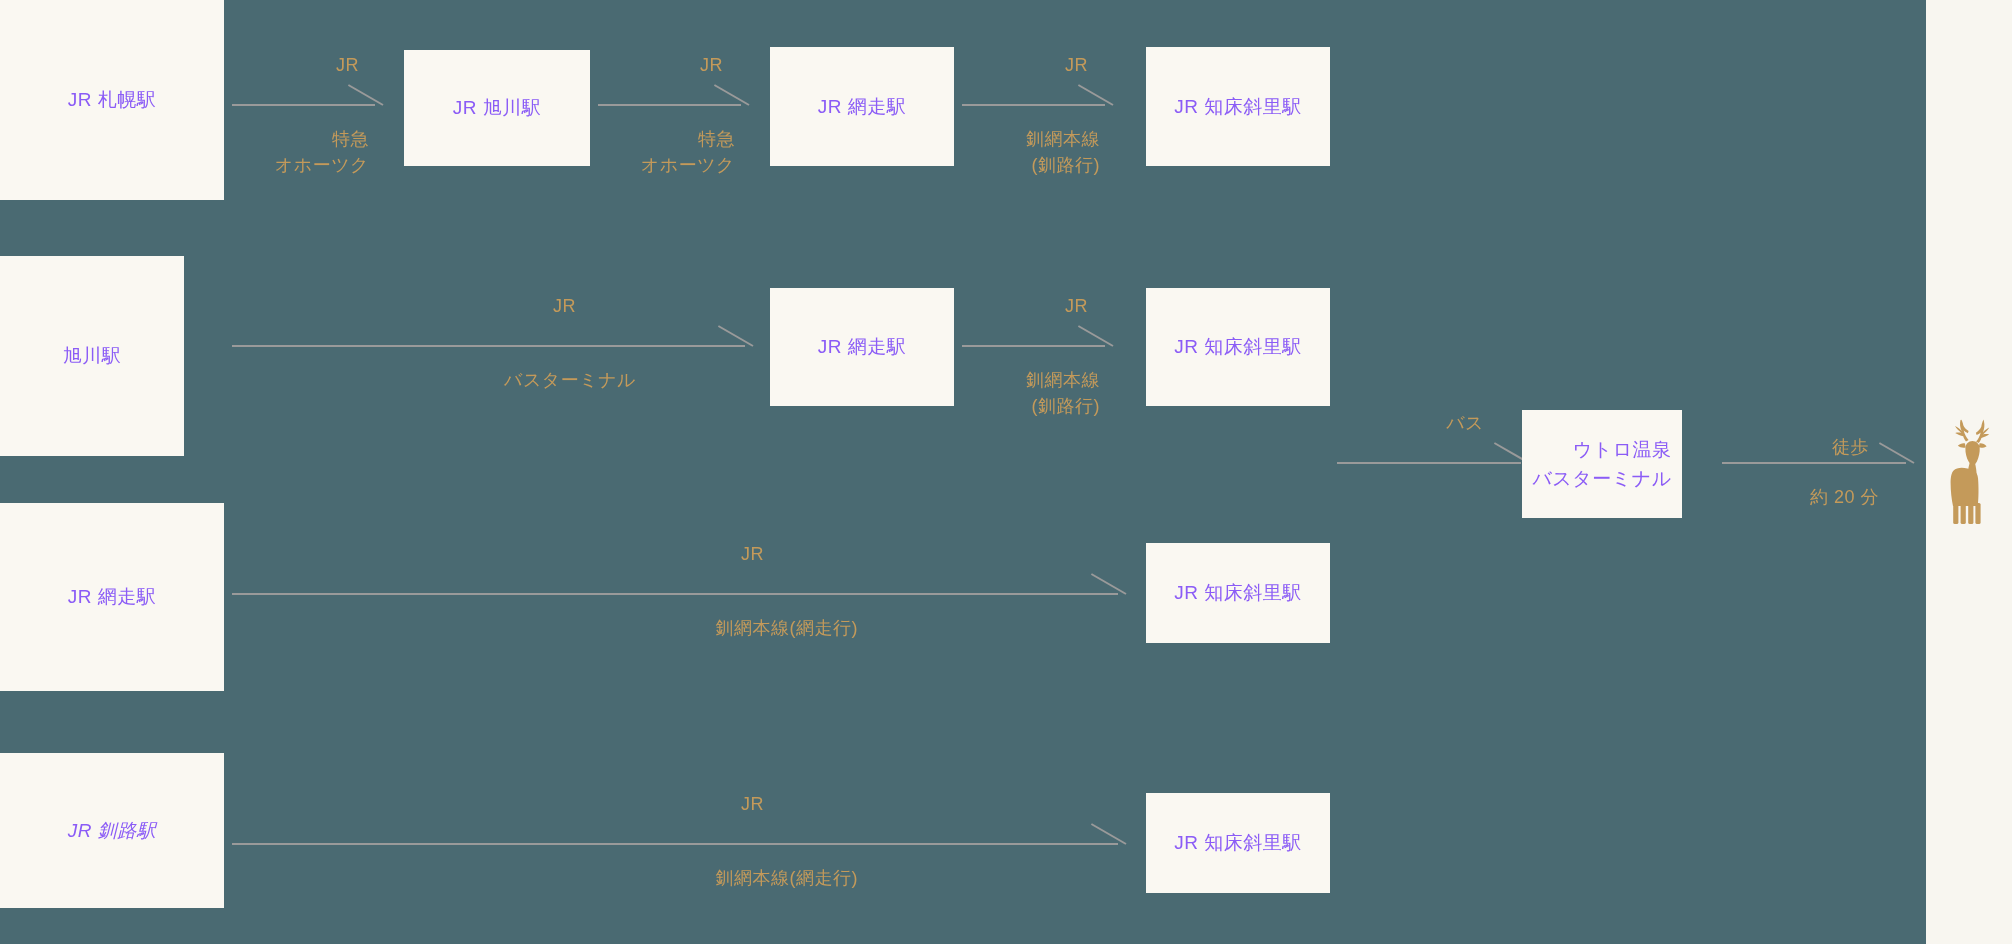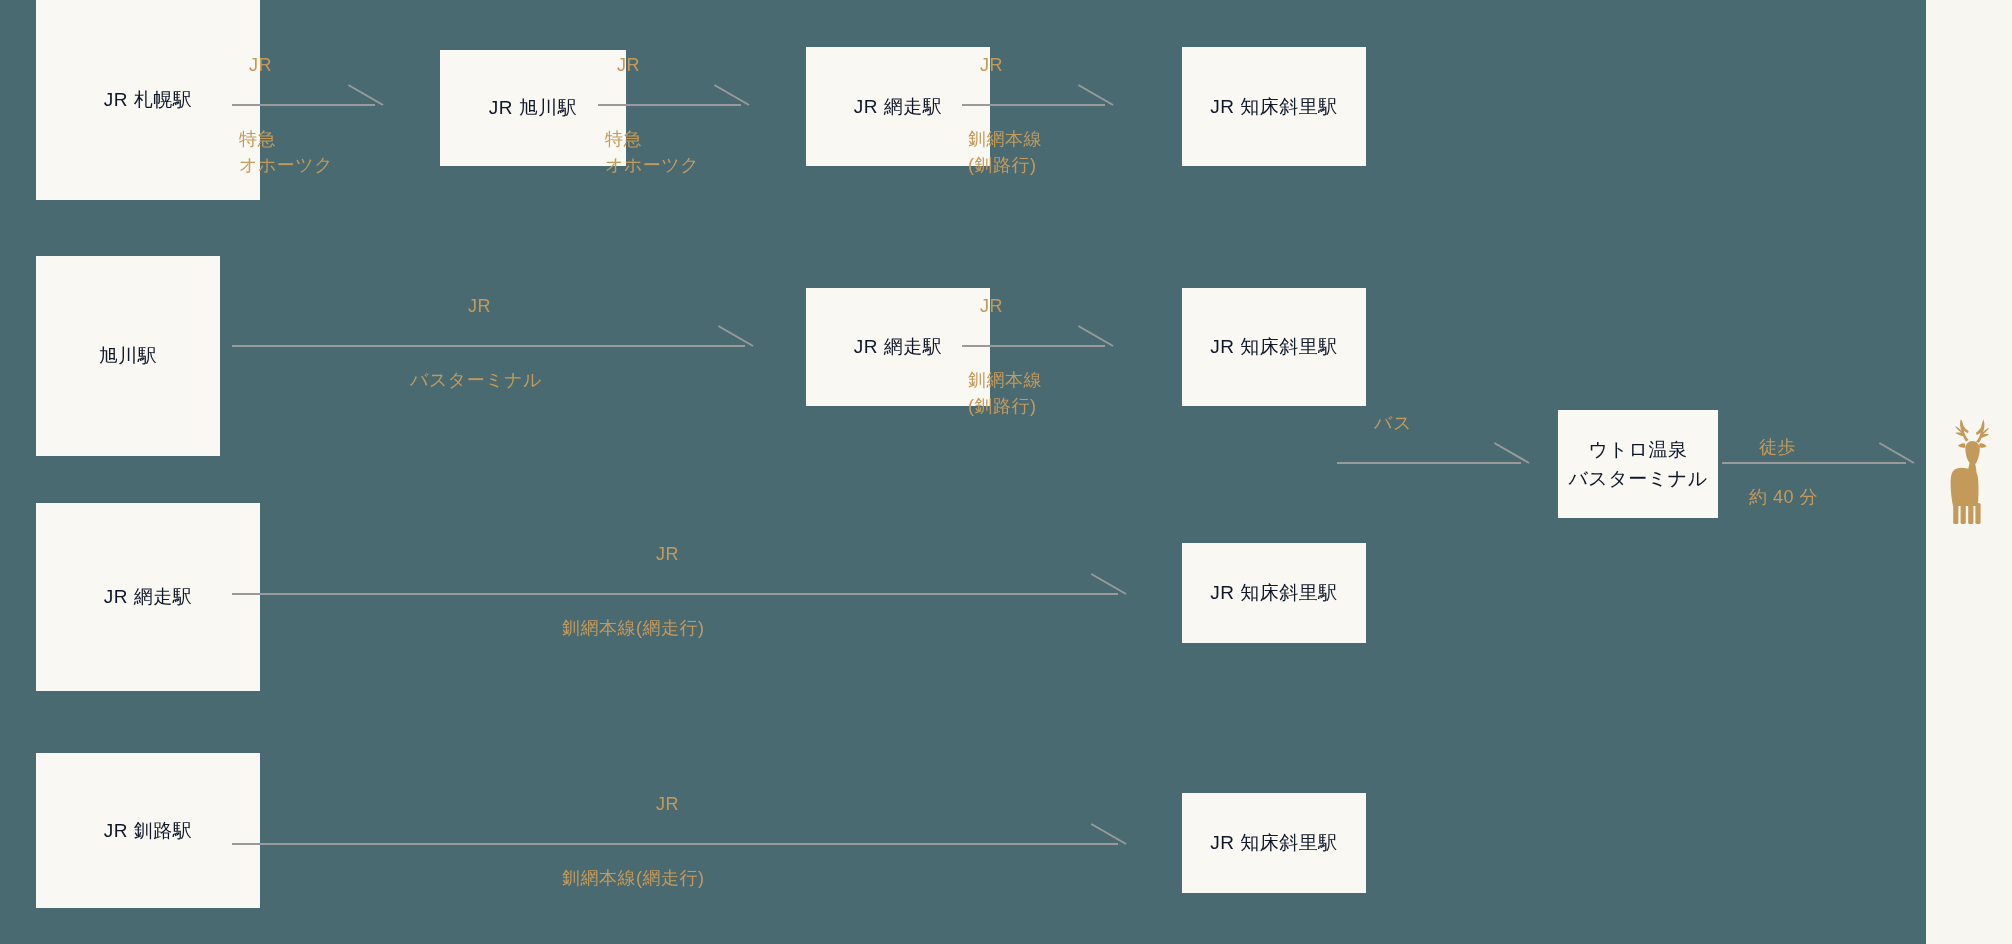--- a/index.html
+++ b/index.html
@@ -23,32 +23,31 @@
     top: 0;
     right: 0;
     width: 86px;
     height: 944px;
     background: #f8f6f0;
   }
   
   .stn {
     position: absolute;
     background: #faf8f2;
-    color: #0f172a;
+    color: #8b5cf6;
     display: flex;
     align-items: center;
     justify-content: center;
-    text-align: center;
+    text-align: right;
     font-size: 19px;
     line-height: 1.55;
     letter-spacing: 0.5px;
     box-sizing: border-box;
     padding: 4px 8px;
     white-space: pre-line;
-    margin-left: 36px;
   }
   
   .conn {
     position: absolute;
     height: 2px;
     background: #9a9a9a;
   }
   
   .arrowhead {
     position: absolute;
@@ -65,21 +64,21 @@
     background: #9a9a9a;
     transform-origin: 100% 50%;
     transform: rotate(30deg);
   }
   
   .lbl {
     position: absolute;
     color: #c49a5a;
     font-size: 18px;
     line-height: 1.45;
-    text-align: left;
+    text-align: right;
     white-space: pre-line;
     letter-spacing: 0.5px;
   }
   .lbl.top { }
   .lbl.bot { }
   
   #deer {
     position: absolute;
     left: 1943px;
     top: 413px;
@@ -151,21 +150,21 @@
 
   <div class="conn" style="left:232px; top:593px; width:886px;"></div>
   <div class="arrowhead" style="left:1086px; top:593px;">
       <i></i>
     </div>
   <div class="lbl top" style="left:656px; top:541px; width:108px;">JR</div>
   <div class="lbl bot" style="left:562px; top:615px; width:296px;">釧網本線(網走行)</div>
 
   <div class="stn" style="left:1146px; top:543px; width:184px; height:100px;">JR 知床斜里駅</div>
 
-  <div class="stn" style="left:0px; top:753px; width:224px; height:155px;">JR 釧路駅</div>
+  <div class="stn" style="left:0px; top:753px; width:224px; height:155px;font-style:italic;">JR 釧路駅</div>
 
   <div class="conn" style="left:232px; top:843px; width:886px;"></div>
   <div class="arrowhead" style="left:1086px; top:843px;">
       <i></i>
     </div>
   <div class="lbl top" style="left:656px; top:791px; width:108px;">JR</div>
   <div class="lbl bot" style="left:562px; top:865px; width:296px;">釧網本線(網走行)</div>
 
   <div class="stn" style="left:1146px; top:793px; width:184px; height:100px;">JR 知床斜里駅</div>
 
@@ -176,21 +175,21 @@
   <div class="lbl top" style="left:1374px; top:410px; width:110px;">バス</div>
 
   <div class="stn" style="left:1522px; top:410px; width:160px; height:108px;">ウトロ温泉
 バスターミナル</div>
 
   <div class="conn" style="left:1722px; top:462px; width:184px;"></div>
   <div class="arrowhead" style="left:1874px; top:462px;">
       <i></i>
     </div>
   <div class="lbl top" style="left:1759px; top:410px; width:110px;margin-top:24px;">徒歩</div>
-  <div class="lbl bot" style="left:1749px; top:484px; width:130px;">約 40 分</div>
+  <div class="lbl bot" style="left:1749px; top:484px; width:130px;">約 20 分</div>
 
   <div id="deer">
     <svg viewBox="0 0 52 112" width="52" height="112" xmlns="http://www.w3.org/2000/svg">
       <g fill="#c49a5a">
 
         <path d="M17.5 7 C16.6 10.5 17.0 14.5 18.6 18.0 C17.2 16.2 14.6 14.0 12.0 13.0
                  C13.6 15.6 16.0 18.0 18.4 19.8 C17.0 19.4 14.4 19.2 12.2 19.9
                  C14.6 21.4 17.6 22.6 20.2 23.3 C20.8 25.2 21.8 27.0 23.0 28.4
                  L25.6 27.0 C23.4 24.6 21.6 21.2 20.7 17.6 C21.8 18.6 23.4 19.6 24.9 20.2
                  L25.6 18.0 C23.2 16.6 21.3 14.6 20.3 12.3 C20.0 10.3 19.3 8.3 18.4 6.7 Z"></path>

